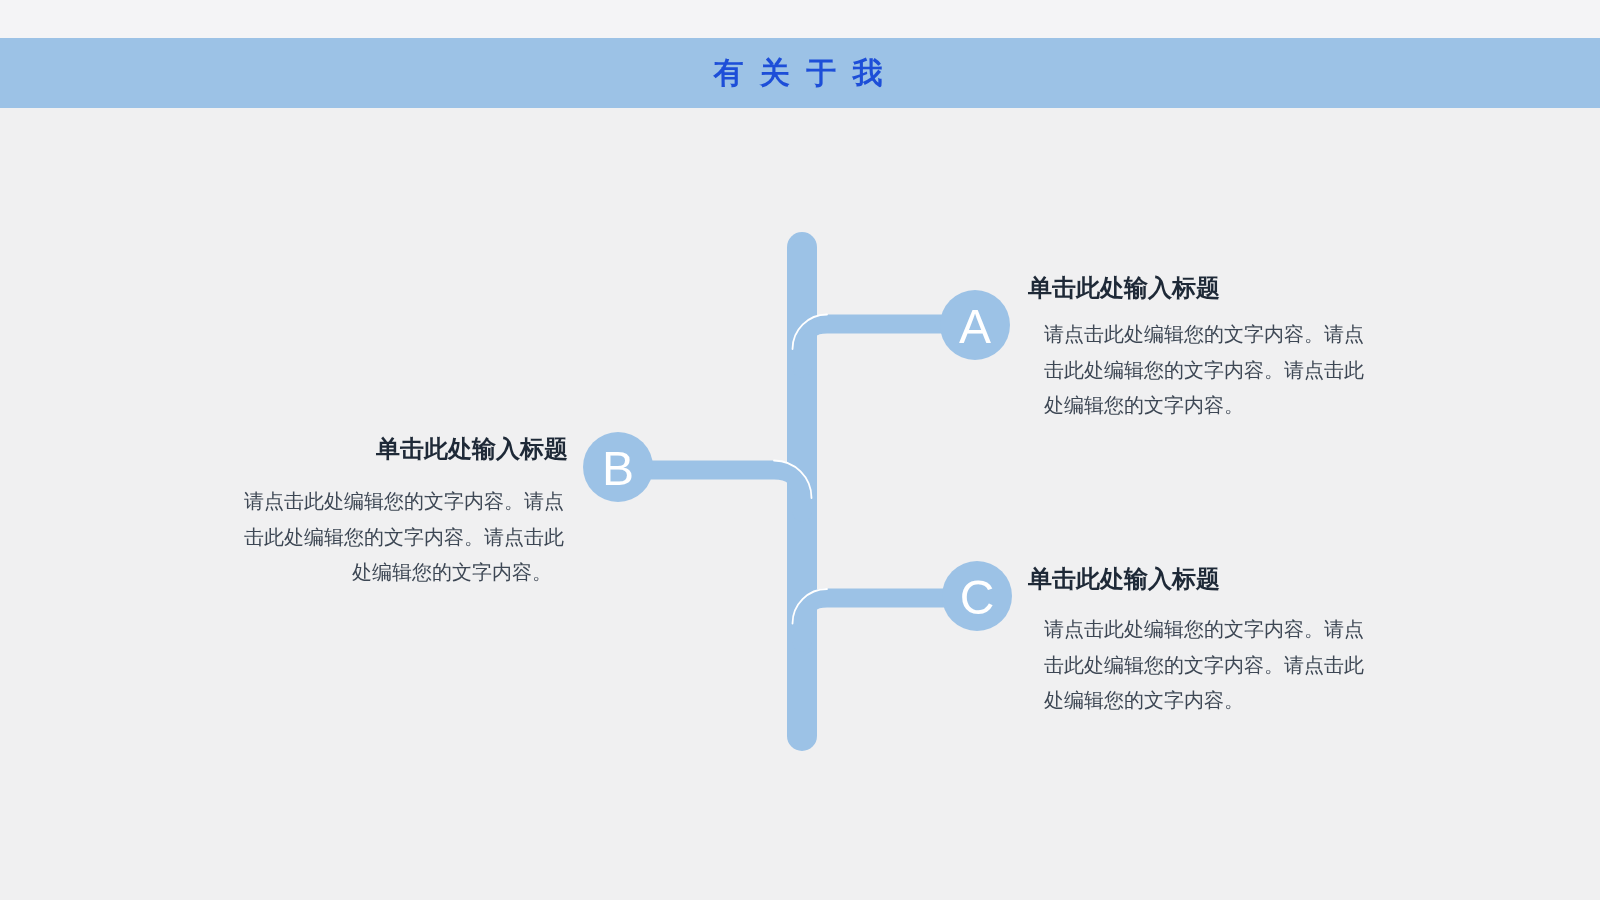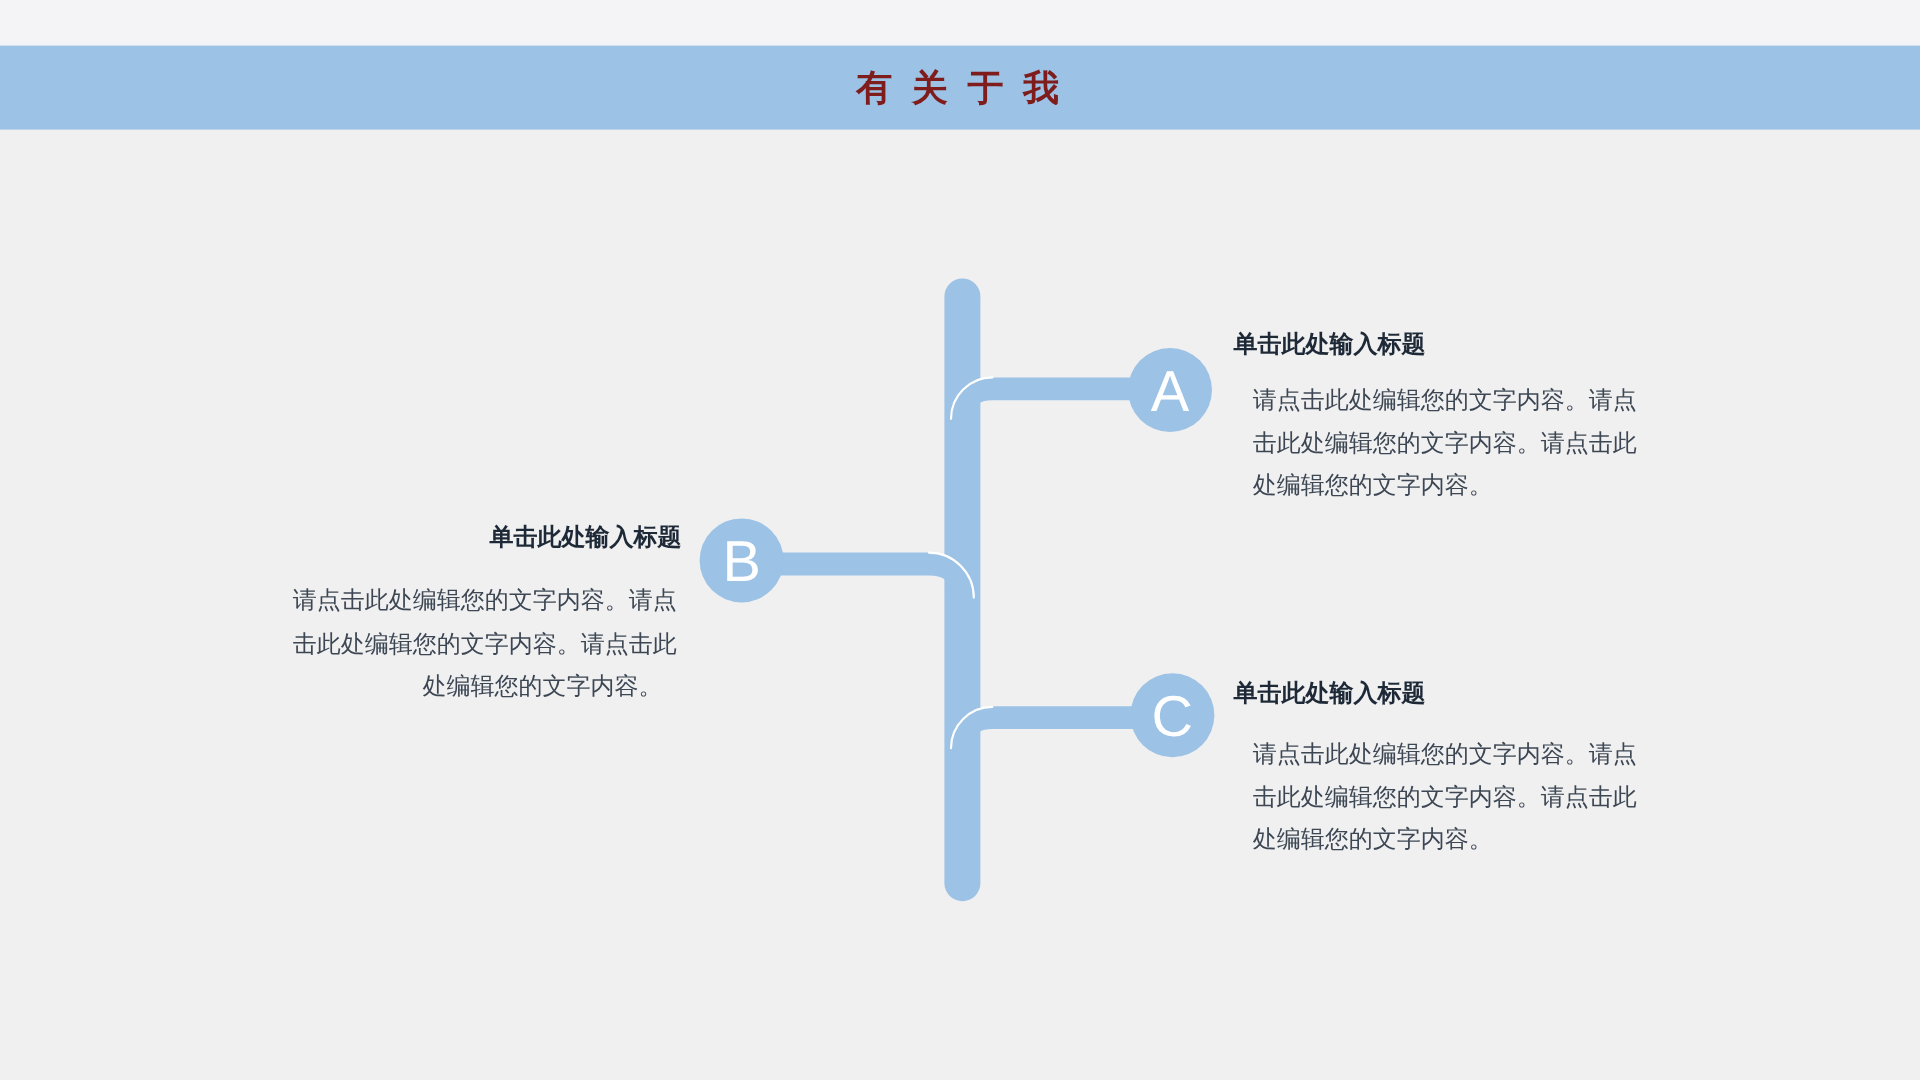--- a/index.html
+++ b/index.html
@@ -15,39 +15,39 @@
     position:absolute;top:0;left:0;width:1600px;height:38px;
     background:#F4F4F6;
   }
   .header-band{
     position:absolute;top:38px;left:0;width:1600px;height:70px;
     background:#9CC2E6;
     display:flex;align-items:center;justify-content:center;
   }
   .header-band h1{
     margin:0;
-    color:#7f1d1d;
+    color:#1d4ed8;
     font-size:30px;
     font-weight:bold;
     letter-spacing:4px;
     white-space:pre;
   }
 
   svg.tree{position:absolute;top:0;left:0;width:1600px;height:900px;}
   svg.tree text{
     font-family:"Liberation Sans","DejaVu Sans",sans-serif;
     font-weight:300;
     font-size:48px;
     fill:#FFFFFF;
   }
 
   .block{position:absolute;}
   .block .node-title{
     margin:0;
-    font-size:20px;
+    font-size:24px;
     line-height:29px;
     font-weight:bold;
     color:#1E2937;
   }
   .block .node-body{margin:16px;}
   .block .bl{
     font-size:20px;
     line-height:35.5px;
     color:#3D4754;
     white-space:nowrap;

